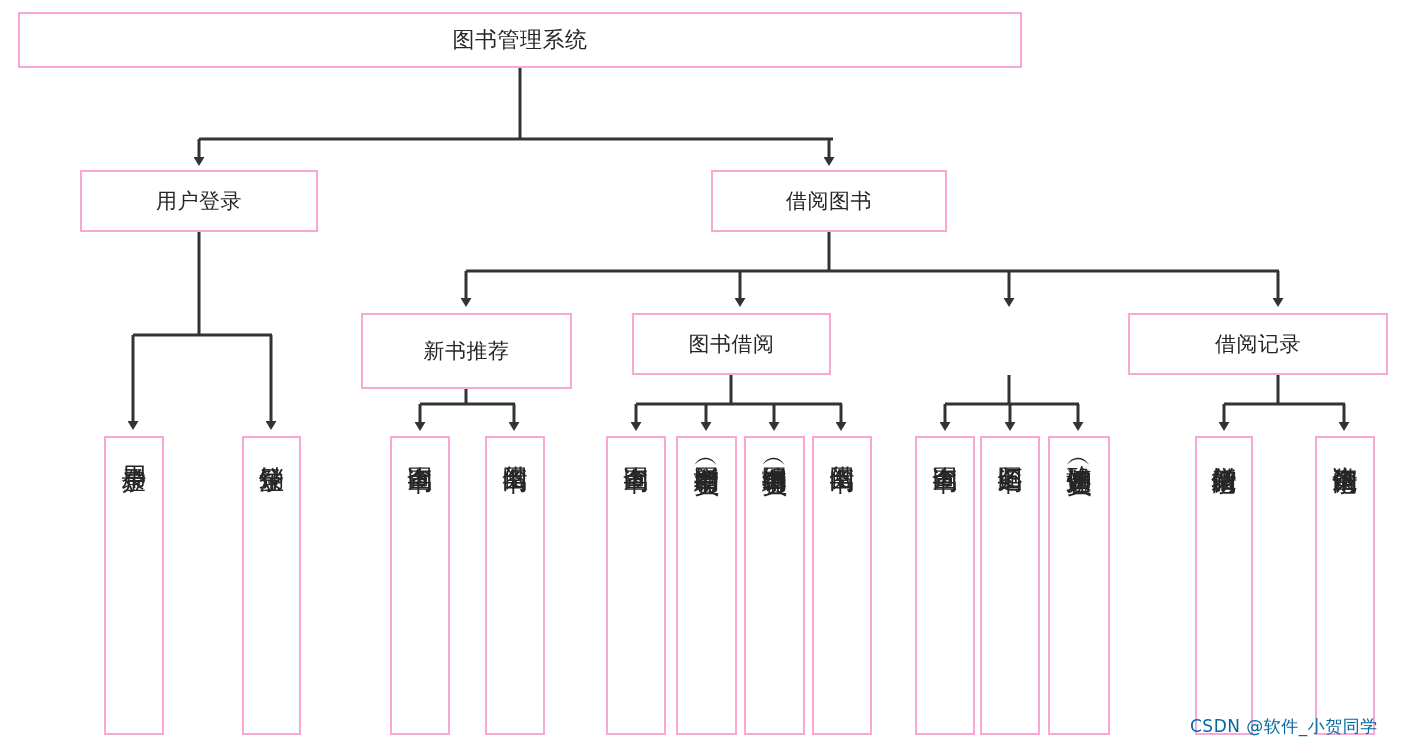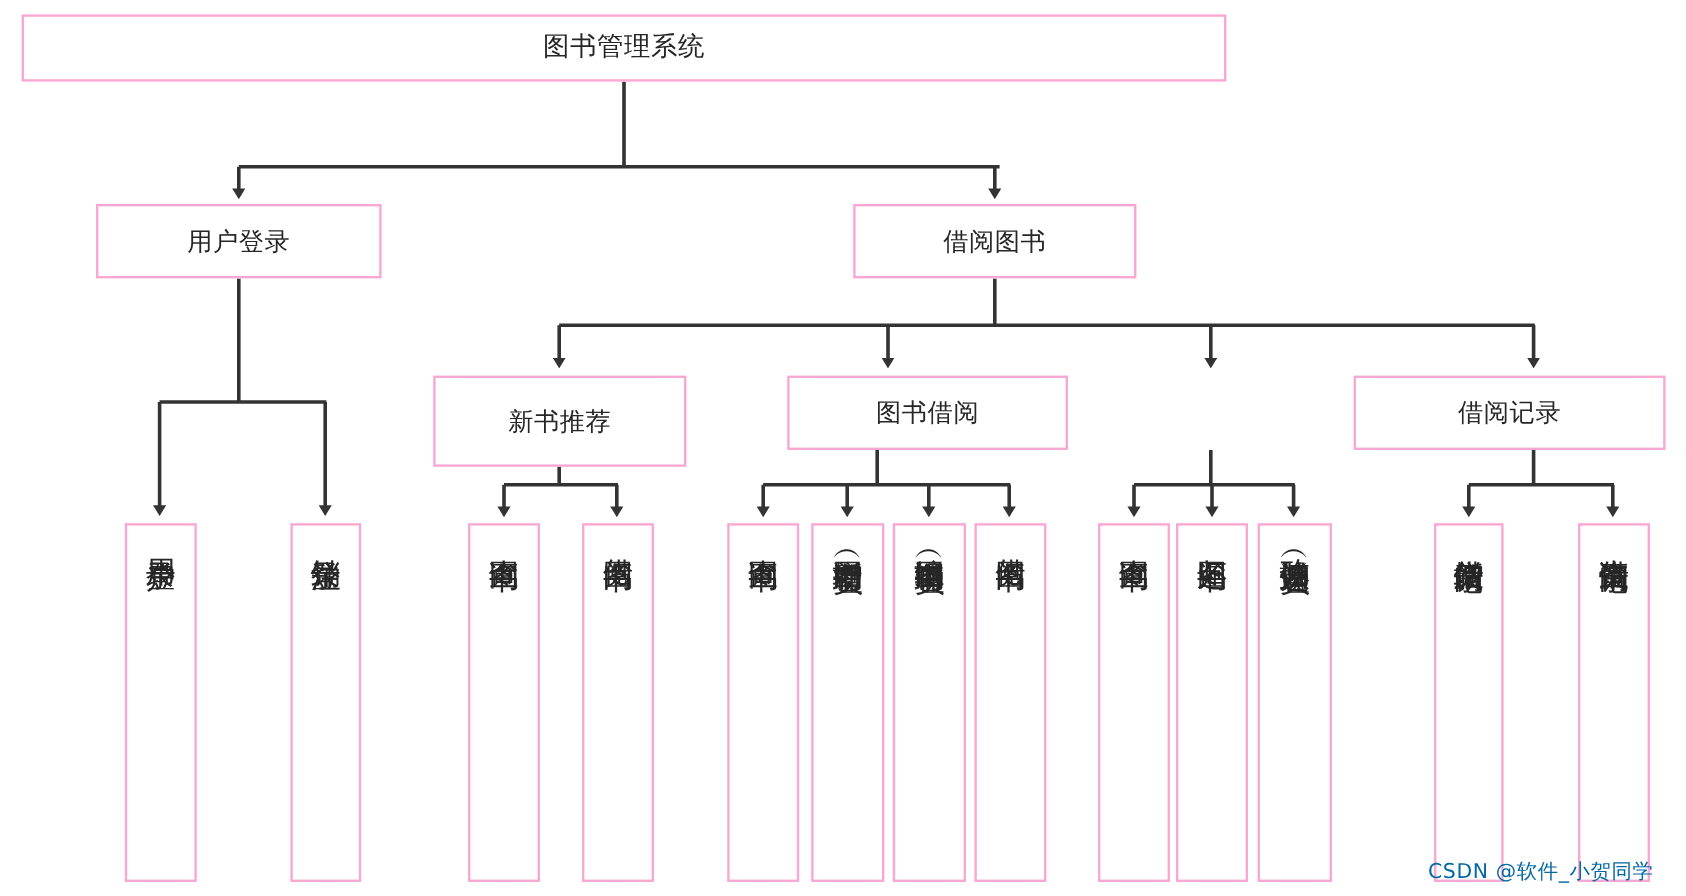--- a/index.html
+++ b/index.html
@@ -128,21 +128,21 @@
   <div class="node horizontal" style="left:80px; top:170px; width:238px; height:62px;">
     <span class="label">用户登录</span>
   </div>
   <div class="node horizontal" style="left:711px; top:170px; width:236px; height:62px;">
     <span class="label">借阅图书</span>
   </div>
 
   <div class="node horizontal" style="left:361px; top:313px; width:211px; height:76px;">
     <span class="label">新书推荐</span>
   </div>
-  <div class="node horizontal" style="left:656px; top:313px; width:234px; height:62px;">
+  <div class="node horizontal" style="left:632px; top:313px; width:199px; height:62px;">
     <span class="label">图书借阅</span>
   </div>
   <div class="node horizontal" style="left:1128px; top:313px; width:260px; height:62px;">
     <span class="label">借阅记录</span>
   </div>
 
   <div class="node vertical" style="left:104px; top:436px; width:60px; height:299px;">
     <span class="label">用户登录</span>
   </div>
   <div class="node vertical" style="left:242px; top:436px; width:59px; height:299px;">

